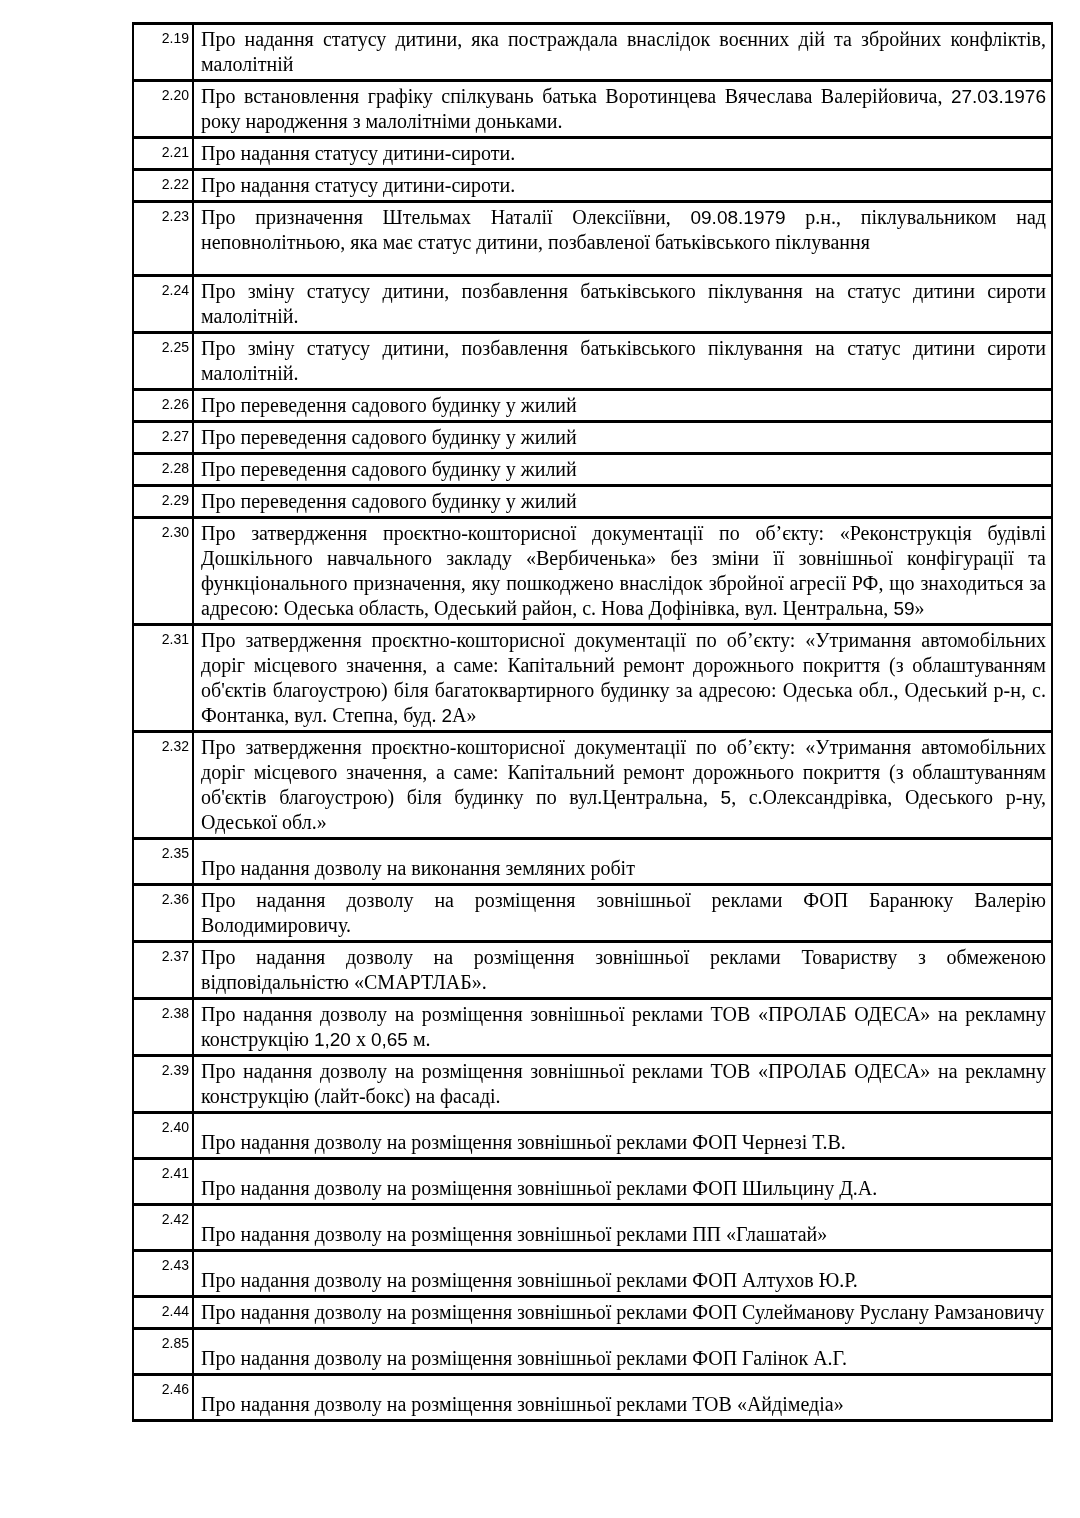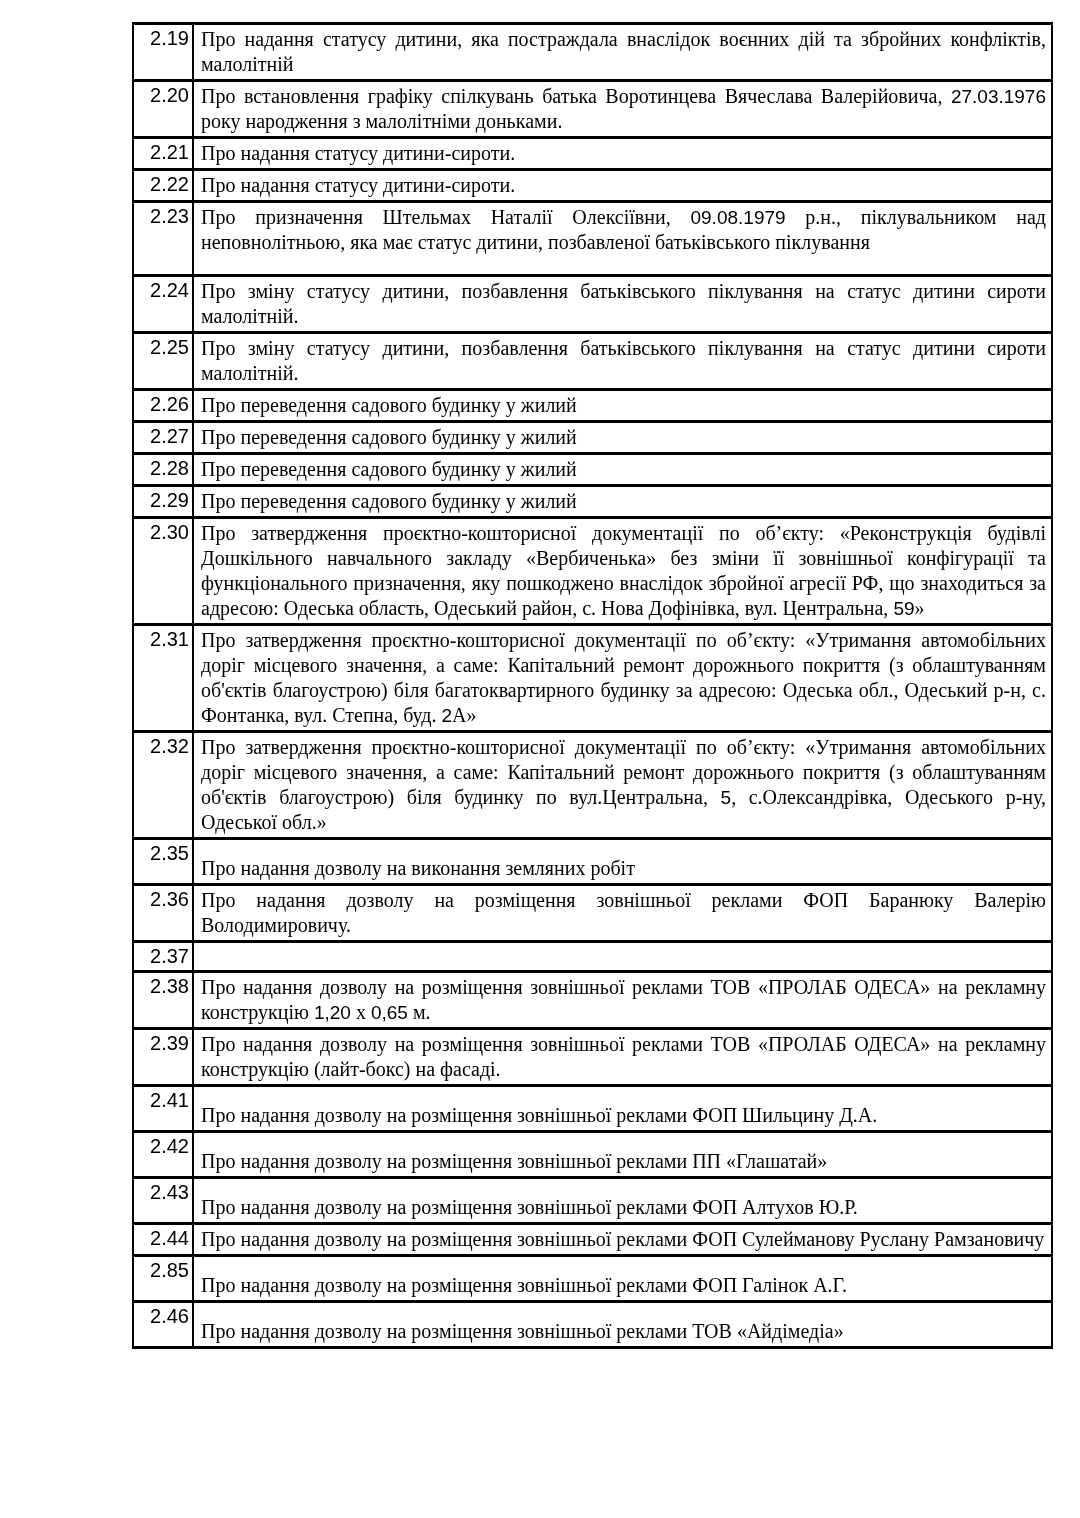--- a/index.html
+++ b/index.html
@@ -35,21 +35,21 @@
   .cell {
     box-sizing: border-box;
   }
   .cell.num {
     flex: 0 0 60px;
     width: 60px;
     border-right: 2px solid #000000;
     text-align: right;
     padding: 1px 3px 1px 0;
     font-family: "Liberation Sans", "DejaVu Sans", sans-serif;
-    font-size: 20px;
+    font-size: 14px;
     line-height: 25px;
     white-space: nowrap;
   }
   .cell.text {
     flex: 1 1 auto;
     padding: 2px 5px 2px 7px;
     text-align: justify;
     font-family: "Liberation Serif", "DejaVu Serif", serif;
     font-size: 20px;
     line-height: 25px;
@@ -133,28 +133,33 @@
       <div class="row leading-space">
         <div class="cell num">2.35</div>
         <div class="cell text">Про надання дозволу на виконання земляних робіт</div>
       </div>
       <div class="row">
         <div class="cell num">2.36</div>
         <div class="cell text">Про надання дозволу на розміщення зовнішньої реклами ФОП Баранюку Валерію Володимировичу.</div>
       </div>
       <div class="row">
         <div class="cell num">2.37</div>
+        <div class="cell text">Про надання дозволу на розміщення зовнішньої реклами Товариству з обмеженою відповідальністю «СМАРТЛАБ».</div>
       </div>
       <div class="row">
         <div class="cell num">2.38</div>
         <div class="cell text">Про надання дозволу на розміщення зовнішньої реклами ТОВ «ПРОЛАБ ОДЕСА» на рекламну конструкцію <span class="digits">1,20</span> х <span class="digits">0,65</span> м.</div>
       </div>
       <div class="row">
         <div class="cell num">2.39</div>
         <div class="cell text">Про надання дозволу на розміщення зовнішньої реклами ТОВ «ПРОЛАБ ОДЕСА» на рекламну конструкцію (лайт-бокс) на фасаді.</div>
+      </div>
+      <div class="row leading-space">
+        <div class="cell num">2.40</div>
+        <div class="cell text">Про надання дозволу на розміщення зовнішньої реклами ФОП Чернезі Т.В.</div>
       </div>
       <div class="row leading-space">
         <div class="cell num">2.41</div>
         <div class="cell text">Про надання дозволу на розміщення зовнішньої реклами ФОП Шильцину Д.А.</div>
       </div>
       <div class="row leading-space">
         <div class="cell num">2.42</div>
         <div class="cell text">Про надання дозволу на розміщення зовнішньої реклами ПП «Глашатай»</div>
       </div>
       <div class="row leading-space">

